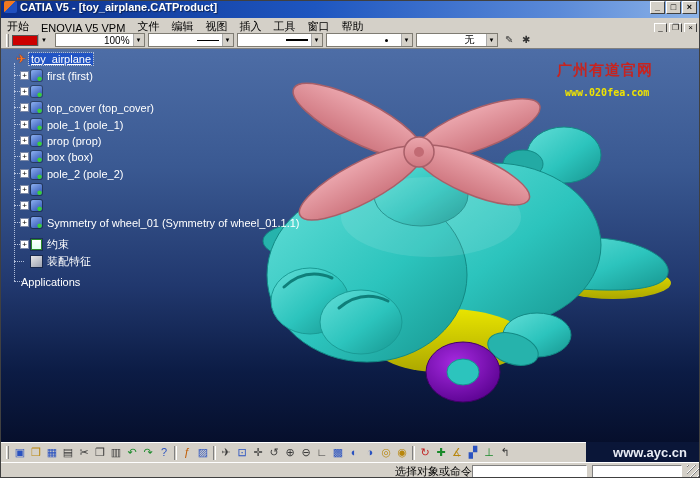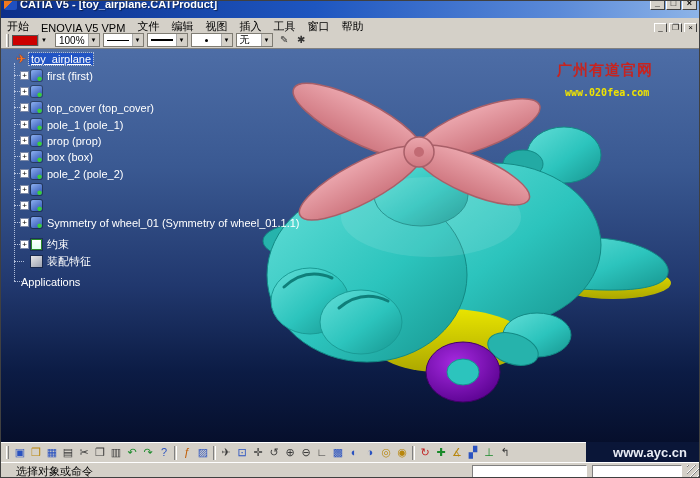--- a/index.html
+++ b/index.html
@@ -3,21 +3,21 @@
 <meta charset="utf-8">
 <style>
   * { box-sizing: border-box; }
   html,body { margin:0; padding:0; }
   body { width:700px; height:478px; font-family:"Liberation Sans", sans-serif; }
   .window { position:relative; width:700px; height:478px; background:#d4d0c8; border:1px solid #404040; overflow:hidden; }
 
   
   .titlebar { position:absolute; top:0; left:0; width:100%; height:17px;
     background:linear-gradient(90deg,#0c2f8a 0%,#1e56c0 45%,#5b8ad8 80%,#8db4e8 100%);
-    display:flex; align-items:flex-end; padding:8px 2px; }
+    display:flex; align-items:flex-start; padding:0 2px; }
   .app-icon { width:13px; height:12px; margin:0 3px 0 1px;
     background:linear-gradient(135deg,#f07820 0 45%,#2050c0 45% 100%); border-radius:2px; flex:0 0 auto; }
   .title-text { color:#fff; font-size:11px; font-weight:bold; white-space:nowrap; flex:1 1 auto;
     text-shadow:1px 1px 1px rgba(0,0,0,.5); }
   .winbtn { width:15px; height:13px; margin-left:1px; background:#d4d0c8;
     border:1px solid; border-color:#fff #404040 #404040 #fff; font-size:9px; line-height:10px;
     text-align:center; color:#000; flex:0 0 auto; font-weight:bold; }
 
   
   .menubar { position:absolute; top:17px; left:0; width:100%; height:17px; background:#d4d0c8;
@@ -28,21 +28,21 @@
     border:1px solid; border-color:#fff #404040 #404040 #fff; font-size:8px; line-height:8px; text-align:center; }
 
   
   .toolbar { position:absolute; top:31px; left:0; width:100%; height:17px; background:#d4d0c8;
     display:flex; align-items:center; padding-left:2px; border-bottom:1px solid #808080; }
   .tb-handle { width:3px; height:13px; margin:0 3px; border-left:1px solid #fff; border-right:1px solid #808080; }
   .swatch-combo { display:flex; align-items:center; margin-right:3px; }
   .swatch { width:26px; height:11px; background:#cc0000; border:1px solid #555; }
   .combo { display:flex; align-items:center; height:14px; background:#fff; border:1px solid #7f7c73;
     margin-right:3px; font-size:10px; }
-  .combo .val { padding:16px 3px; min-width:24px; display:flex; align-items:center; }
+  .combo .val { padding:16px 3px; min-width:24px; display:flex; align-items:center;margin-left:45px; }
   .combo .arrow { width:11px; height:12px; background:#d4d0c8; border-left:1px solid #aaa;
     font-size:6px; line-height:12px; text-align:center; color:#000; }
   .line-sample { display:inline-block; width:22px; height:1px; background:#000; }
   .line-sample.thick { height:2px; }
   .dot-sample { display:inline-block; width:3px; height:3px; background:#000; border-radius:50%; margin:0 10px; }
   .tbicon { width:15px; height:14px; margin:0 1px; font-size:10px; line-height:13px; text-align:center; color:#333; }
 
   
   .viewport { position:absolute; top:48px; left:0; width:700px; height:393px;
     background:linear-gradient(180deg,#4d6da6 0%,#3a5992 30%,#21386e 60%,#0c1c45 82%,#060f2c 100%); }
@@ -79,21 +79,21 @@
     border-top:1px solid #fff; display:flex; align-items:center; padding-left:2px; }
   .bicon { width:16px; height:16px; font-size:11px; line-height:15px; text-align:center; flex:0 0 auto; }
   .tb-sep { width:3px; height:14px; margin:0 2px; border-left:1px solid #808080; border-right:1px solid #fff; flex:0 0 auto; }
   .ic-gray{color:#3a3a3a}.ic-blue{color:#2a52c0}.ic-yellow{color:#b8860b}
   .ic-green{color:#1a8a2a}.ic-red{color:#c02020}.ic-orange{color:#c05a00}
   .wm-bottom { position:absolute; right:14px; top:3px; color:#e8ecf4; font-size:13px; font-weight:bold; }
 
   
   .statusbar { position:absolute; top:461px; left:0; width:700px; height:17px; background:#d4d0c8;
     border-top:1px solid #fff; display:flex; align-items:center; font-size:11px; color:#000; }
-  .status-msg { padding-left:15px; flex:1 1 auto; }
+  .status-msg { padding-left:15px; flex:1 1 auto;text-align:right; }
   .status-field { height:13px; background:#fff; border:1px solid; border-color:#808080 #fff #fff #808080; margin-right:5px; }
   .sf1 { width:115px; } .sf2 { width:90px; }
   .grip { width:13px; height:13px; margin-right:1px;
     background:repeating-linear-gradient(135deg,#fff 0 1px,#808080 1px 2px,#d4d0c8 2px 5px); }
 </style>
 </head>
 <body>
 
 <div class="window">
 

